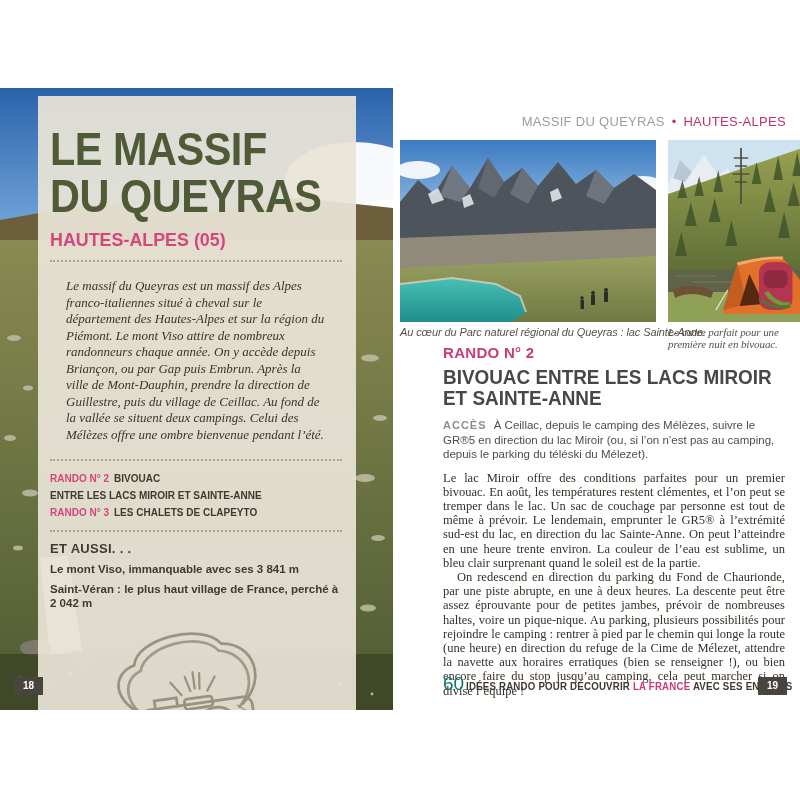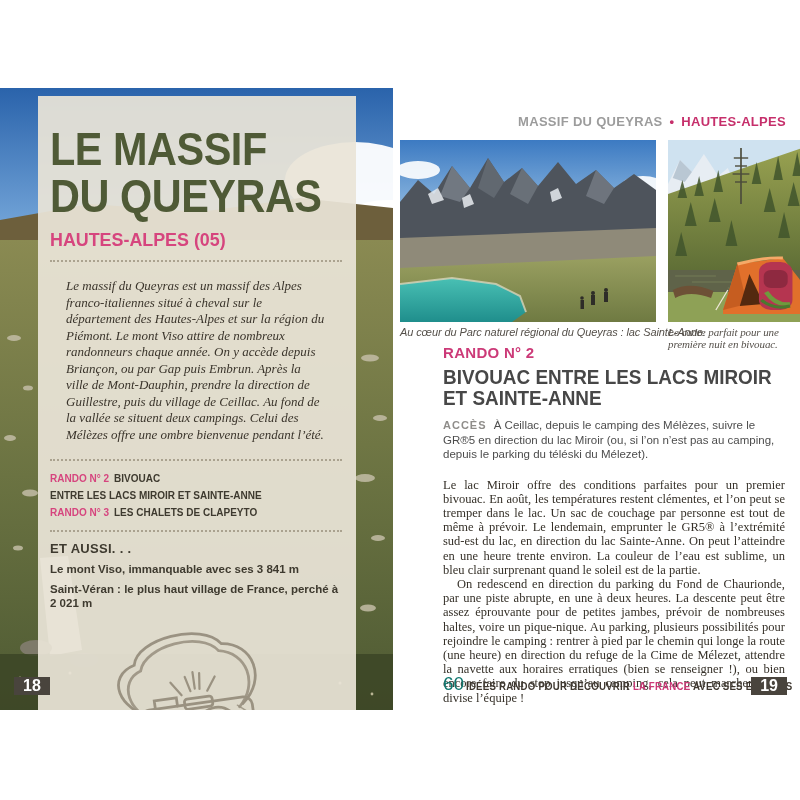--- a/index.html
+++ b/index.html
@@ -18,43 +18,43 @@
   .divider{border-top:2px dotted rgba(125,115,92,0.55);margin:9px 0;}
   .intro{font-family:"Liberation Serif","DejaVu Serif",serif;font-style:italic;
          font-size:13px;line-height:16.5px;color:#3a342b;margin:16px;}
   .rando-item{font-weight:bold;font-size:10px;line-height:17px;color:#3e3a2f;}
   .rando-label{color:#d6457e;margin-right:5px;}
   .rando-part2{display:block;}
   .et-aussi-title{font-weight:bold;font-size:13px;color:#3e3a2f;margin:6px 0 6px 0;letter-spacing:0.3px;}
   .et-aussi-item{font-weight:bold;font-size:11.5px;line-height:14px;color:#3e3a2f;margin:0 0 6px 0;}
   .camera-wrap{text-align:center;margin-top:10px;}
   .pagenum{position:absolute;background:#49443d;color:#ffffff;font-weight:bold;
-           font-size:16px;line-height:18px;padding:0 9px;}
+           font-size:10px;line-height:18px;padding:0 9px;}
   .pagenum-left{left:14px;bottom:15px;}
   .pagenum-right{right:3px;bottom:15px;}
 
   
   .page-right{position:absolute;left:400px;top:88px;width:390px;height:622px;}
-  .rp-header{position:absolute;top:26px;right:4px;font-weight:bold;font-size:13px;
+  .rp-header{position:absolute;top:26px;right:4px;font-weight:normal;font-size:13px;
              letter-spacing:0.3px;white-space:nowrap;padding-left:32px;}
   .rp-header .crumb{color:#9c9c9c;}
   .rp-header .dot{color:#c62f6b;margin:0 3px;}
   .rp-header .region{color:#c62f6b;}
   .photos{position:absolute;top:52px;left:0;width:390px;height:210px;}
   .photos figure{margin:0;position:absolute;top:0;}
   .fig1{left:0;width:256px;}
   .fig2{left:268px;width:140px;font-family:Liberation Serif, serif;}
   .photo{display:block;width:100%;height:182px;}
   .caption{font-style:italic;font-size:11px;line-height:11.5px;color:#55504a;margin-top:5px;letter-spacing:-0.1px;}
   .fig1 .caption{text-align:right;white-space:nowrap;}
   .rp-content{position:absolute;top:256px;left:43px;width:342px;}
   .rp-rando-label{color:#cc3a78;font-weight:bold;font-size:15px;letter-spacing:0.3px;}
   .rp-title{margin:6px 0 0 0;font-weight:bold;font-size:20px;line-height:21px;color:#474747;
             width:362px;transform:scaleX(0.945);transform-origin:left top;}
-  .rp-access{margin:9px 0 16px 0;font-size:11.5px;line-height:14.5px;color:#4d4d4d;}
+  .rp-access{margin:9px 0 9px 0;font-size:11.5px;line-height:14.5px;color:#4d4d4d;}
   .access-label{color:#8f8d8a;font-weight:bold;letter-spacing:1px;font-size:11px;margin-right:4px;}
   .rp-body{margin-top:8px;font-family:"Liberation Serif","DejaVu Serif",serif;
            font-size:12.5px;line-height:14.2px;color:#353028;text-align:justify;}
   .rp-body p{margin:0;}
   .rp-body p + p{text-indent:14px;}
   .rp-footer{position:absolute;left:43px;bottom:15px;display:flex;align-items:baseline;white-space:nowrap;}
   .footer-num{color:#0f766e;font-weight:normal;font-size:19px;margin-right:2px;}
   .footer-text{font-weight:bold;font-size:10px;letter-spacing:0.2px;color:#3f3830;
                transform:scaleX(0.97);transform-origin:left;}
   .footer-text .hl{color:#cc3a78;}
@@ -125,21 +125,21 @@
           <span class="rando-label">RANDO N° 2</span><span>BIVOUAC</span>
           <span class="rando-part2">ENTRE LES LACS MIROIR ET SAINTE-ANNE</span>
         </div>
         <div class="rando-item">
           <span class="rando-label">RANDO N° 3</span><span>LES CHALETS DE CLAPEYTO</span>
         </div>
       </div>
       <div class="divider"></div>
       <p class="et-aussi-title">ET AUSSI. . .</p>
       <p class="et-aussi-item">Le mont Viso, immanquable avec ses 3 841 m</p>
-      <p class="et-aussi-item">Saint-Véran : le plus haut village de France, perché à 2 021 m</p>
+      <p class="et-aussi-item">Saint-Véran : le plus haut village de France, perché à 2 042 m</p>
 
       <div class="camera-wrap">
         <svg width="186" height="158" viewBox="0 0 200 170">
           <g stroke="#8a8170" fill="none" stroke-width="3" stroke-linecap="round" opacity="0.8" transform="rotate(-8 100 105)">
             <path d="M55,98 C18,86 10,48 42,40 C48,12 120,4 138,30 C172,34 182,74 152,97"></path>
             <path d="M60,103 C28,93 22,55 48,47 C56,21 118,13 134,37 C164,43 172,78 148,100" opacity="0.9"></path>
             <rect x="42" y="90" width="120" height="58" rx="9"></rect>
             <path d="M58,90 L58,81 L82,81 L82,90"></path>
             <rect x="90" y="84" width="30" height="11" rx="3"></rect>
             <g stroke-width="2.4">

